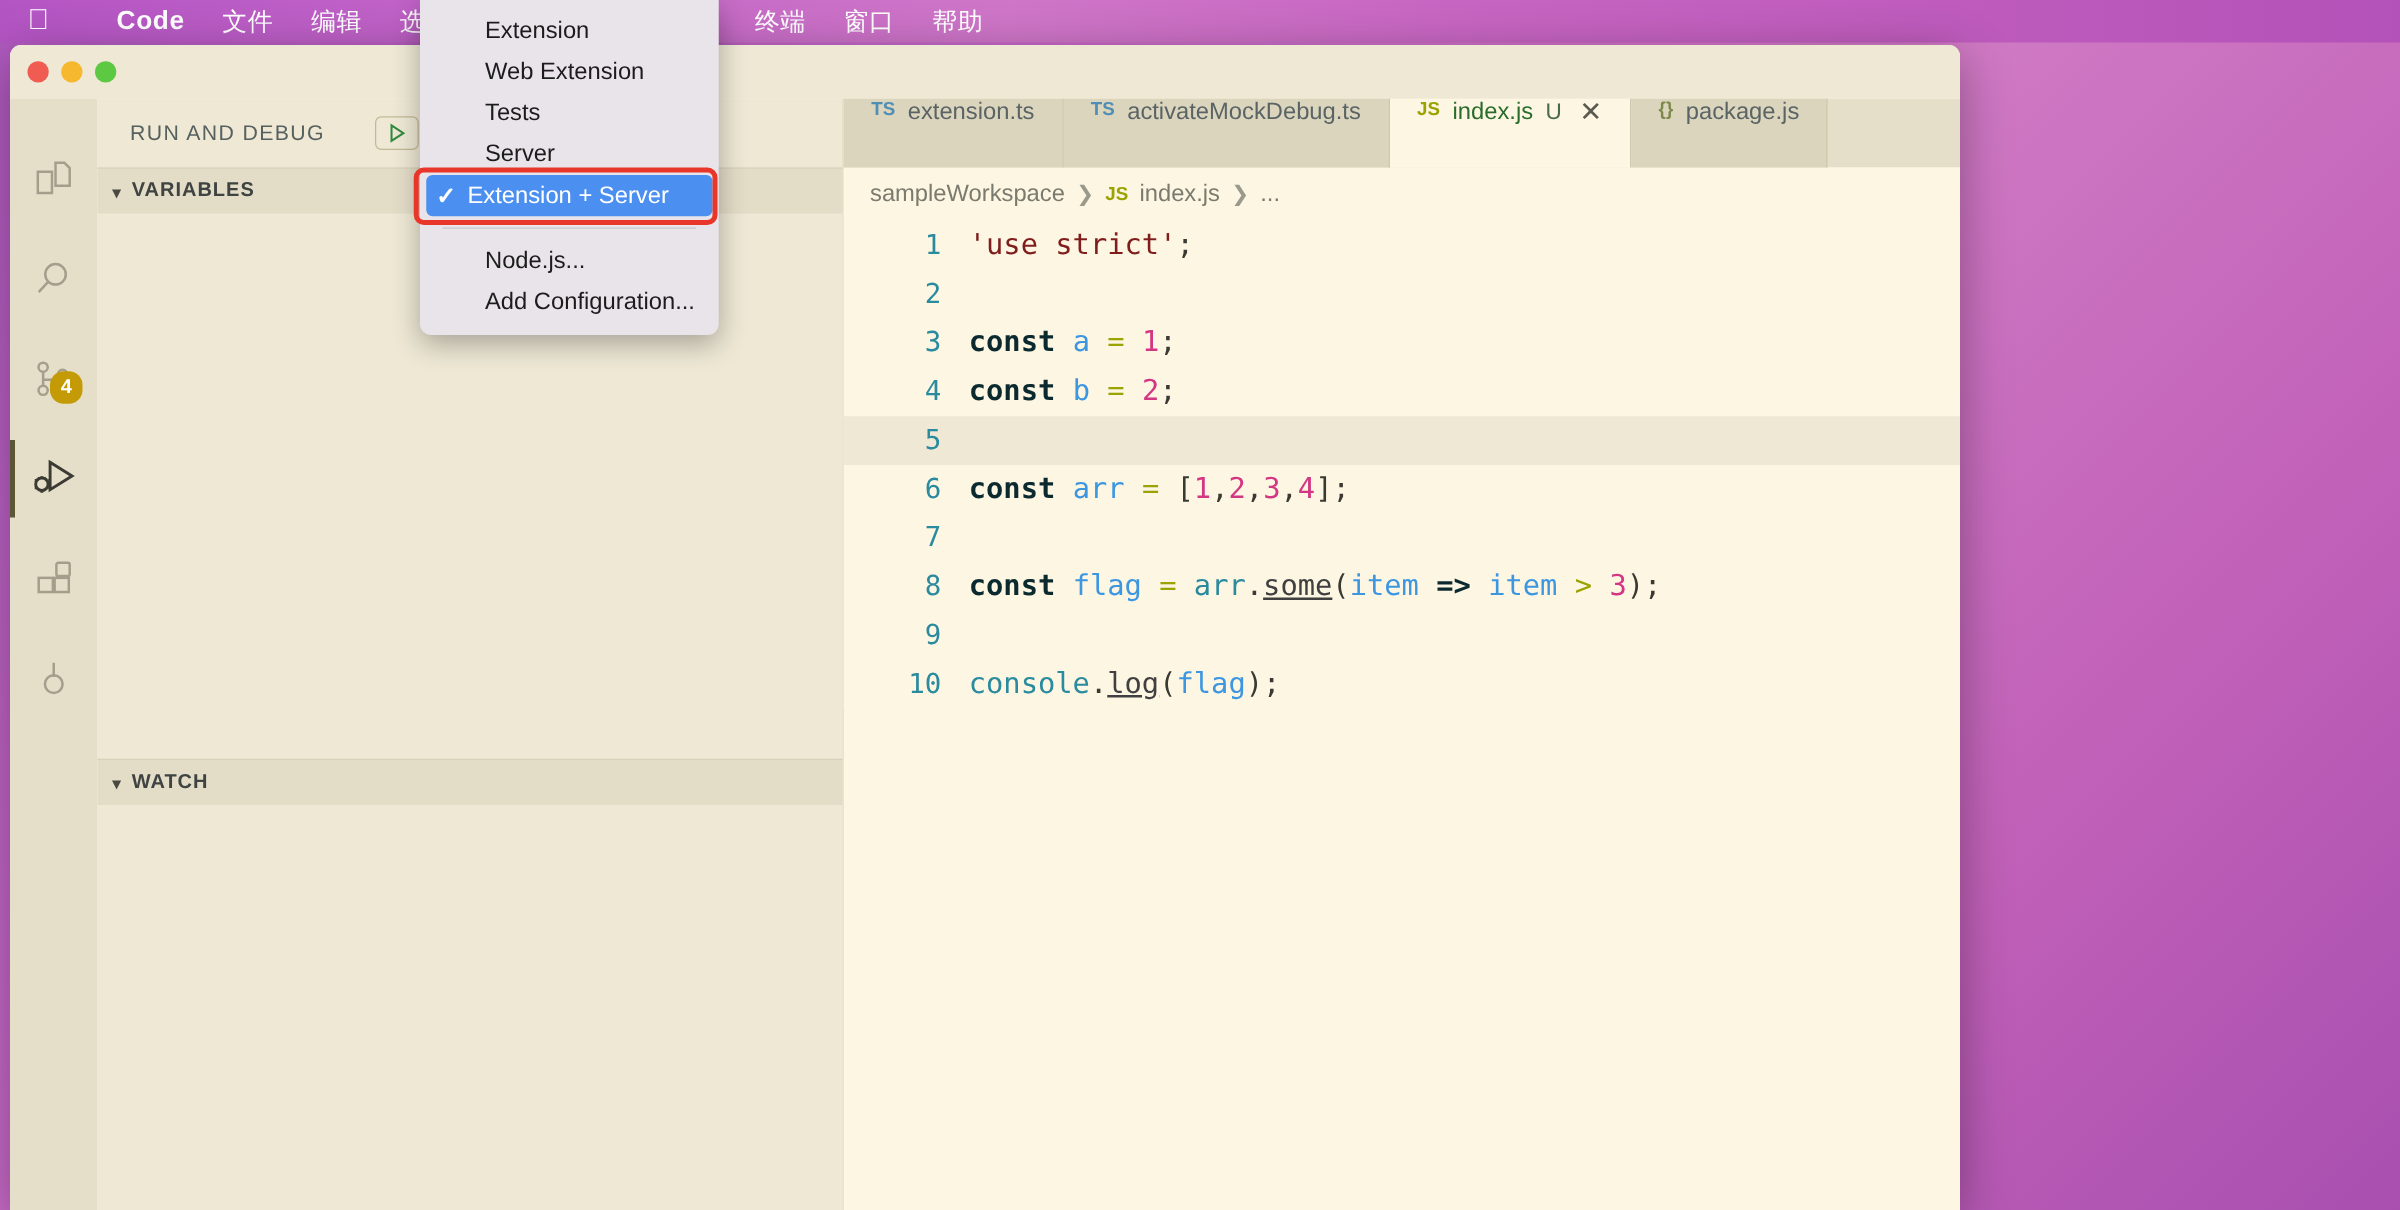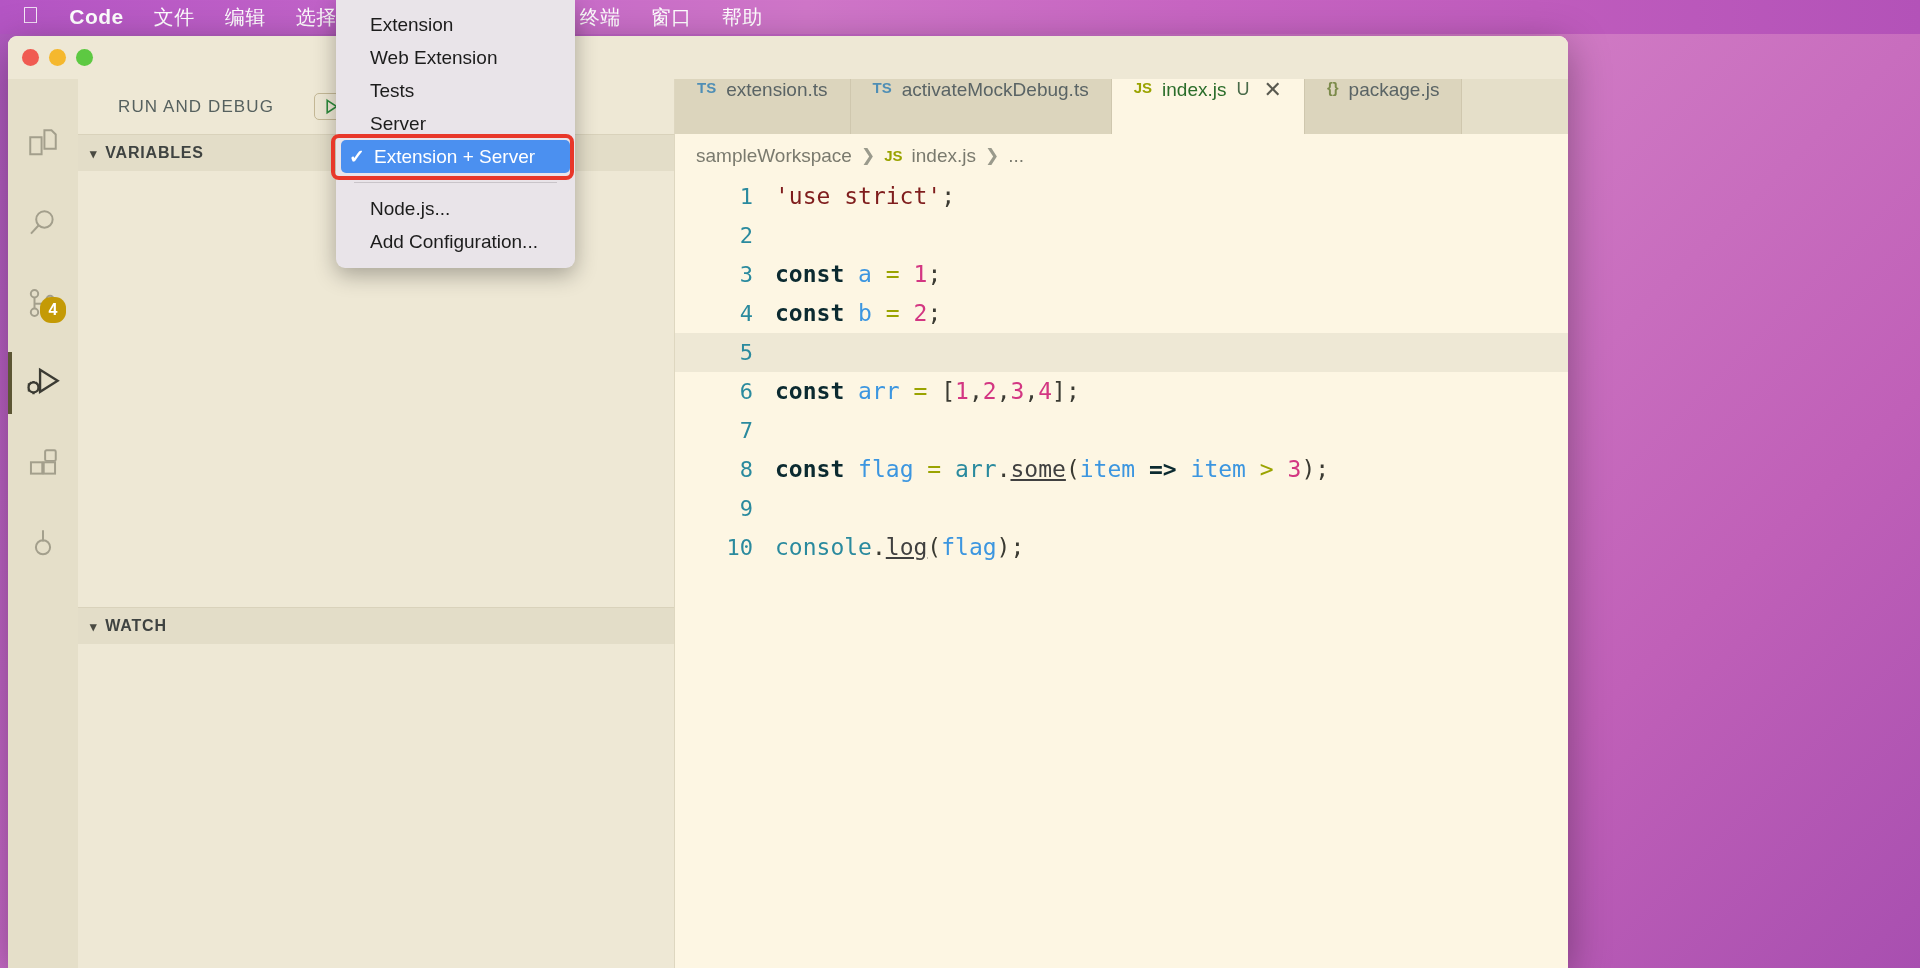--- a/index.html
+++ b/index.html
@@ -18,21 +18,21 @@
   }
   .menubar {
     position:absolute; left:0; top:0; width:1920px; height:34px;
     background:linear-gradient(90deg,#b455c4 0%,#c163c8 18%,#cf76c8 42%,#c765c2 62%,#bf5cbd 80%,#b352b8 100%);
     display:flex; align-items:center; padding-left:22px;
     color:#ffffff;
     font-size:20px;
   }
   .menubar .apple { font-size:23px; line-height:1; margin-right:30px; position:relative; top:-2px; }
   .menubar .mi { margin-right:30px; white-space:nowrap; letter-spacing:.5px; }
-  .menubar .mi.bold { font-weight:700; font-size:21px; }
+  .menubar .mi.bold { font-weight:700; font-size:21px;margin-left:24px; }
 
   
   .vswindow {
     position:absolute; left:8px; top:36px; width:1560px; height:932px;
     background:#fdf6e3;
     border-radius:9px 9px 0 0;
     overflow:hidden;
     box-shadow:0 10px 40px rgba(0,0,0,.35);
   }
   .titlebar {
@@ -75,21 +75,21 @@
   
   .sidebar {
     position:absolute; left:70px; top:43px; width:597px; bottom:0;
     background:#eee8d5;
     border-right:1px solid #ded7c0;
   }
   .sb-header {
     height:55px; display:flex; align-items:center; padding:0 14px 0 26px;
     font-size:17px; letter-spacing:1.1px; color:#56615f;
   }
-  .sb-header .sb-title{ flex:0 0 auto;margin-left:14px; }
+  .sb-header .sb-title{ flex:0 0 auto; }
   .sb-actions{ display:flex; align-items:center; gap:16px; margin-left:40px; }
   .runbtn {
     display:flex; align-items:center; gap:6px;
     border:1px solid #c4b896; border-radius:5px; padding:3px 7px;
     color:#2e8b3d;
   }
   .spacer{ flex:1 1 auto; }
 
   .sb-section-head {
     height:37px; background:#e3ddc8; display:flex; align-items:center;
@@ -159,21 +159,21 @@
   .dropdown {
     position:absolute; left:336px; top:0px; width:239px;
     background:#e9e4e9;
     border-radius:0 0 9px 9px;
     box-shadow:0 7px 22px rgba(0,0,0,.30);
     padding:8px 0 10px 0;
     z-index:60;
   }
   .dd-item {
     height:33px; display:flex; align-items:center;
-    padding-left:34px; font-size:19px; color:#1c1c1c;
+    padding-left:52px; font-size:19px; color:#1c1c1c;
     position:relative;
   }
   .dd-item.selected {
     background:#4b90f0; color:#ffffff; margin:0 5px; border-radius:5px;
     padding-left:33px;
   }
   .dd-item .check { position:absolute; left:12px; font-size:19px; font-weight:700; }
   .dd-item.selected .check { left:8px; }
   .dd-sep { height:1px; background:#c9c4c9; margin:9px 18px; }
   .redbox {

